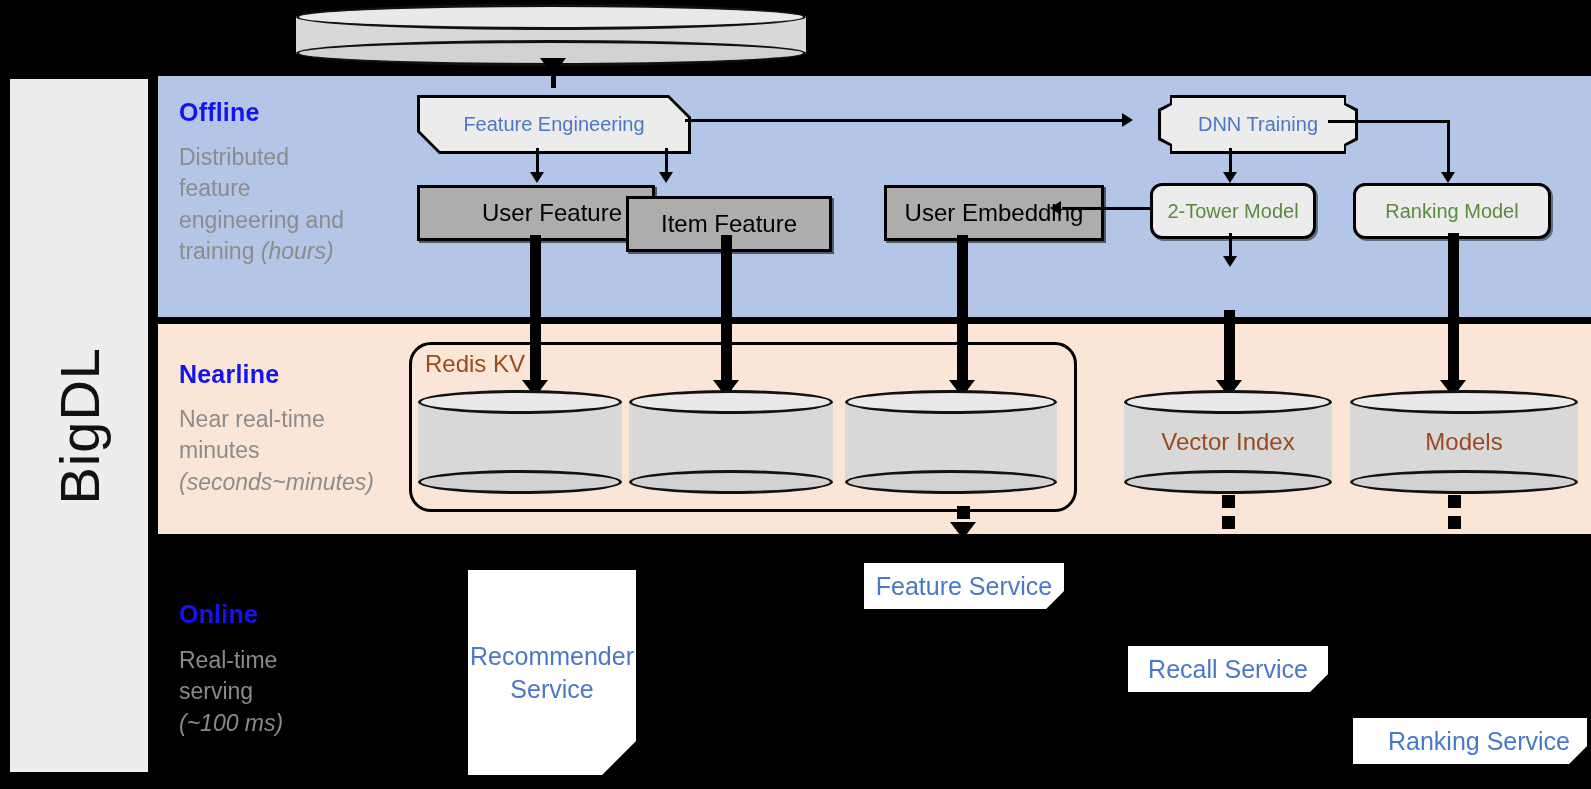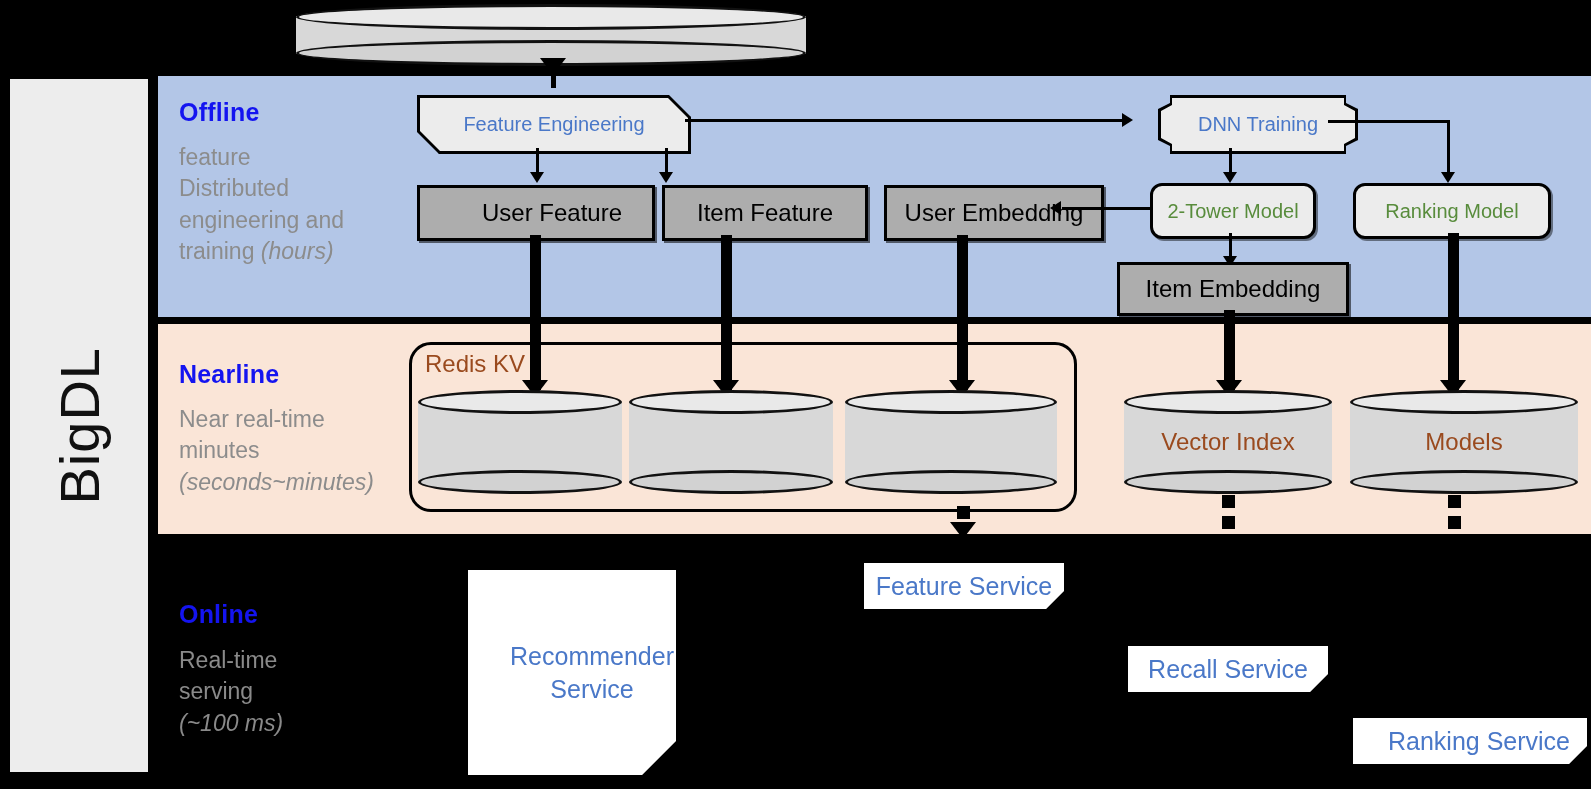--- a/index.html
+++ b/index.html
@@ -133,22 +133,22 @@
     <div class="cap"></div>
       <div class="bot"></div>
       <div class="top"></div>
   </div>
 
   <div class="ln thin" style="left:551px;top:66px;width:5px;height:22px;"></div>
   <div class="arrow-d ad-thick" style="left:540px;top:58px;"></div>
 
   <div class="band-title" id="lbl-offline-title" style="left:179px;top:98px;">Offline</div>
   <div class="band-sub" id="lbl-offline-sub" style="left:179px;top:142px;width:210px;">
+    <div>Distributed</div>
     <div>feature</div>
-    <div>Distributed</div>
     <div>engineering and</div>
     <div><span>training </span><i>(hours)</i></div>
   </div>
 
   <div class="lbox bevel" style="left:417px;top:95px;width:268px;height:53px;">
     <div class="inner">
         <span class="blue-txt">Feature Engineering</span>
       </div>
   </div>
 
@@ -170,44 +170,41 @@
   <div class="ln thin" style="left:1229px;top:148px;width:3px;height:28px;"></div>
   <div class="arrow-d ad-thin" style="left:1223px;top:172px;"></div>
 
   <div class="ln thin" style="left:1328px;top:120px;width:122px;height:3px;"></div>
   <div class="ln thin" style="left:1447px;top:120px;width:3px;height:56px;"></div>
   <div class="arrow-d ad-thin" style="left:1441px;top:172px;"></div>
 
   <div class="gbox" style="left:417px;top:185px;width:200px;height:50px;padding-left:32px;">
     <span>User Feature</span>
     </div>
-  <div class="gbox" style="left:626px;top:185px;width:200px;height:50px;margin-left:36px;">
+  <div class="gbox" style="left:626px;top:196px;width:200px;height:50px;">
     <span>Item Feature</span>
     </div>
   <div class="gbox" style="left:884px;top:185px;width:214px;height:50px;text-align:center;">
     <span>User Embedding</span>
     </div>
 
   <div class="lbox rounded" style="left:1150px;top:183px;width:160px;height:50px;">
     <span class="green-txt">2-Tower Model</span>
     </div>
 
   <div class="ln thin" style="left:1062px;top:207px;width:90px;height:3px;"></div>
   <div class="arrow-d al-thin" style="left:1050px;top:201px;"></div>
 
   <div class="lbox rounded" style="left:1353px;top:183px;width:192px;height:50px;">
     <span class="green-txt">Ranking Model</span>
     </div>
 
   <div class="ln thin" style="left:1229px;top:233px;width:3px;height:28px;"></div>
   <div class="arrow-d ad-thin" style="left:1223px;top:256px;"></div>
 
-  <div class="gbox" style="left:1117px;top:262px;width:226px;height:48px;">
-    <span>Item Embedding</span>
-    </div>
 
   <div class="ln thick" style="left:530px;top:235px;width:11px;height:155px;"></div>
   <div class="arrow-d ad-thick" style="left:522px;top:380px;"></div>
 
   <div class="ln thick" style="left:721px;top:235px;width:11px;height:155px;"></div>
   <div class="arrow-d ad-thick" style="left:713px;top:380px;"></div>
 
   <div class="ln thick" style="left:957px;top:235px;width:11px;height:155px;"></div>
   <div class="arrow-d ad-thick" style="left:949px;top:380px;"></div>
 
@@ -266,21 +263,21 @@
   <div class="dot" style="left:1448px;top:495px;"></div>
   <div class="dot" style="left:1448px;top:516px;"></div>
 
   <div class="band-title" id="lbl-online-title" style="left:179px;top:600px;">Online</div>
   <div class="band-sub" id="lbl-online-sub" style="left:179px;top:645px;width:230px;">
     <div>Real-time</div>
     <div>serving</div>
     <div><i>(~100 ms)</i></div>
   </div>
 
-  <div class="doc" id="doc-recommender" style="left:468px;top:570px;width:168px;height:205px;padding-left:40px;">
+  <div class="doc" id="doc-recommender" style="left:468px;top:570px;width:168px;height:205px;">
     <div style="padding:0 8px;">
       <div>Recommender</div>
       <div>Service</div>
     </div>
     <div class="fold"></div>
   </div>
 
   <div class="doc" style="left:1128px;top:646px;width:200px;height:46px;">
     <span>Recall Service</span>
     <div class="fold"></div>

